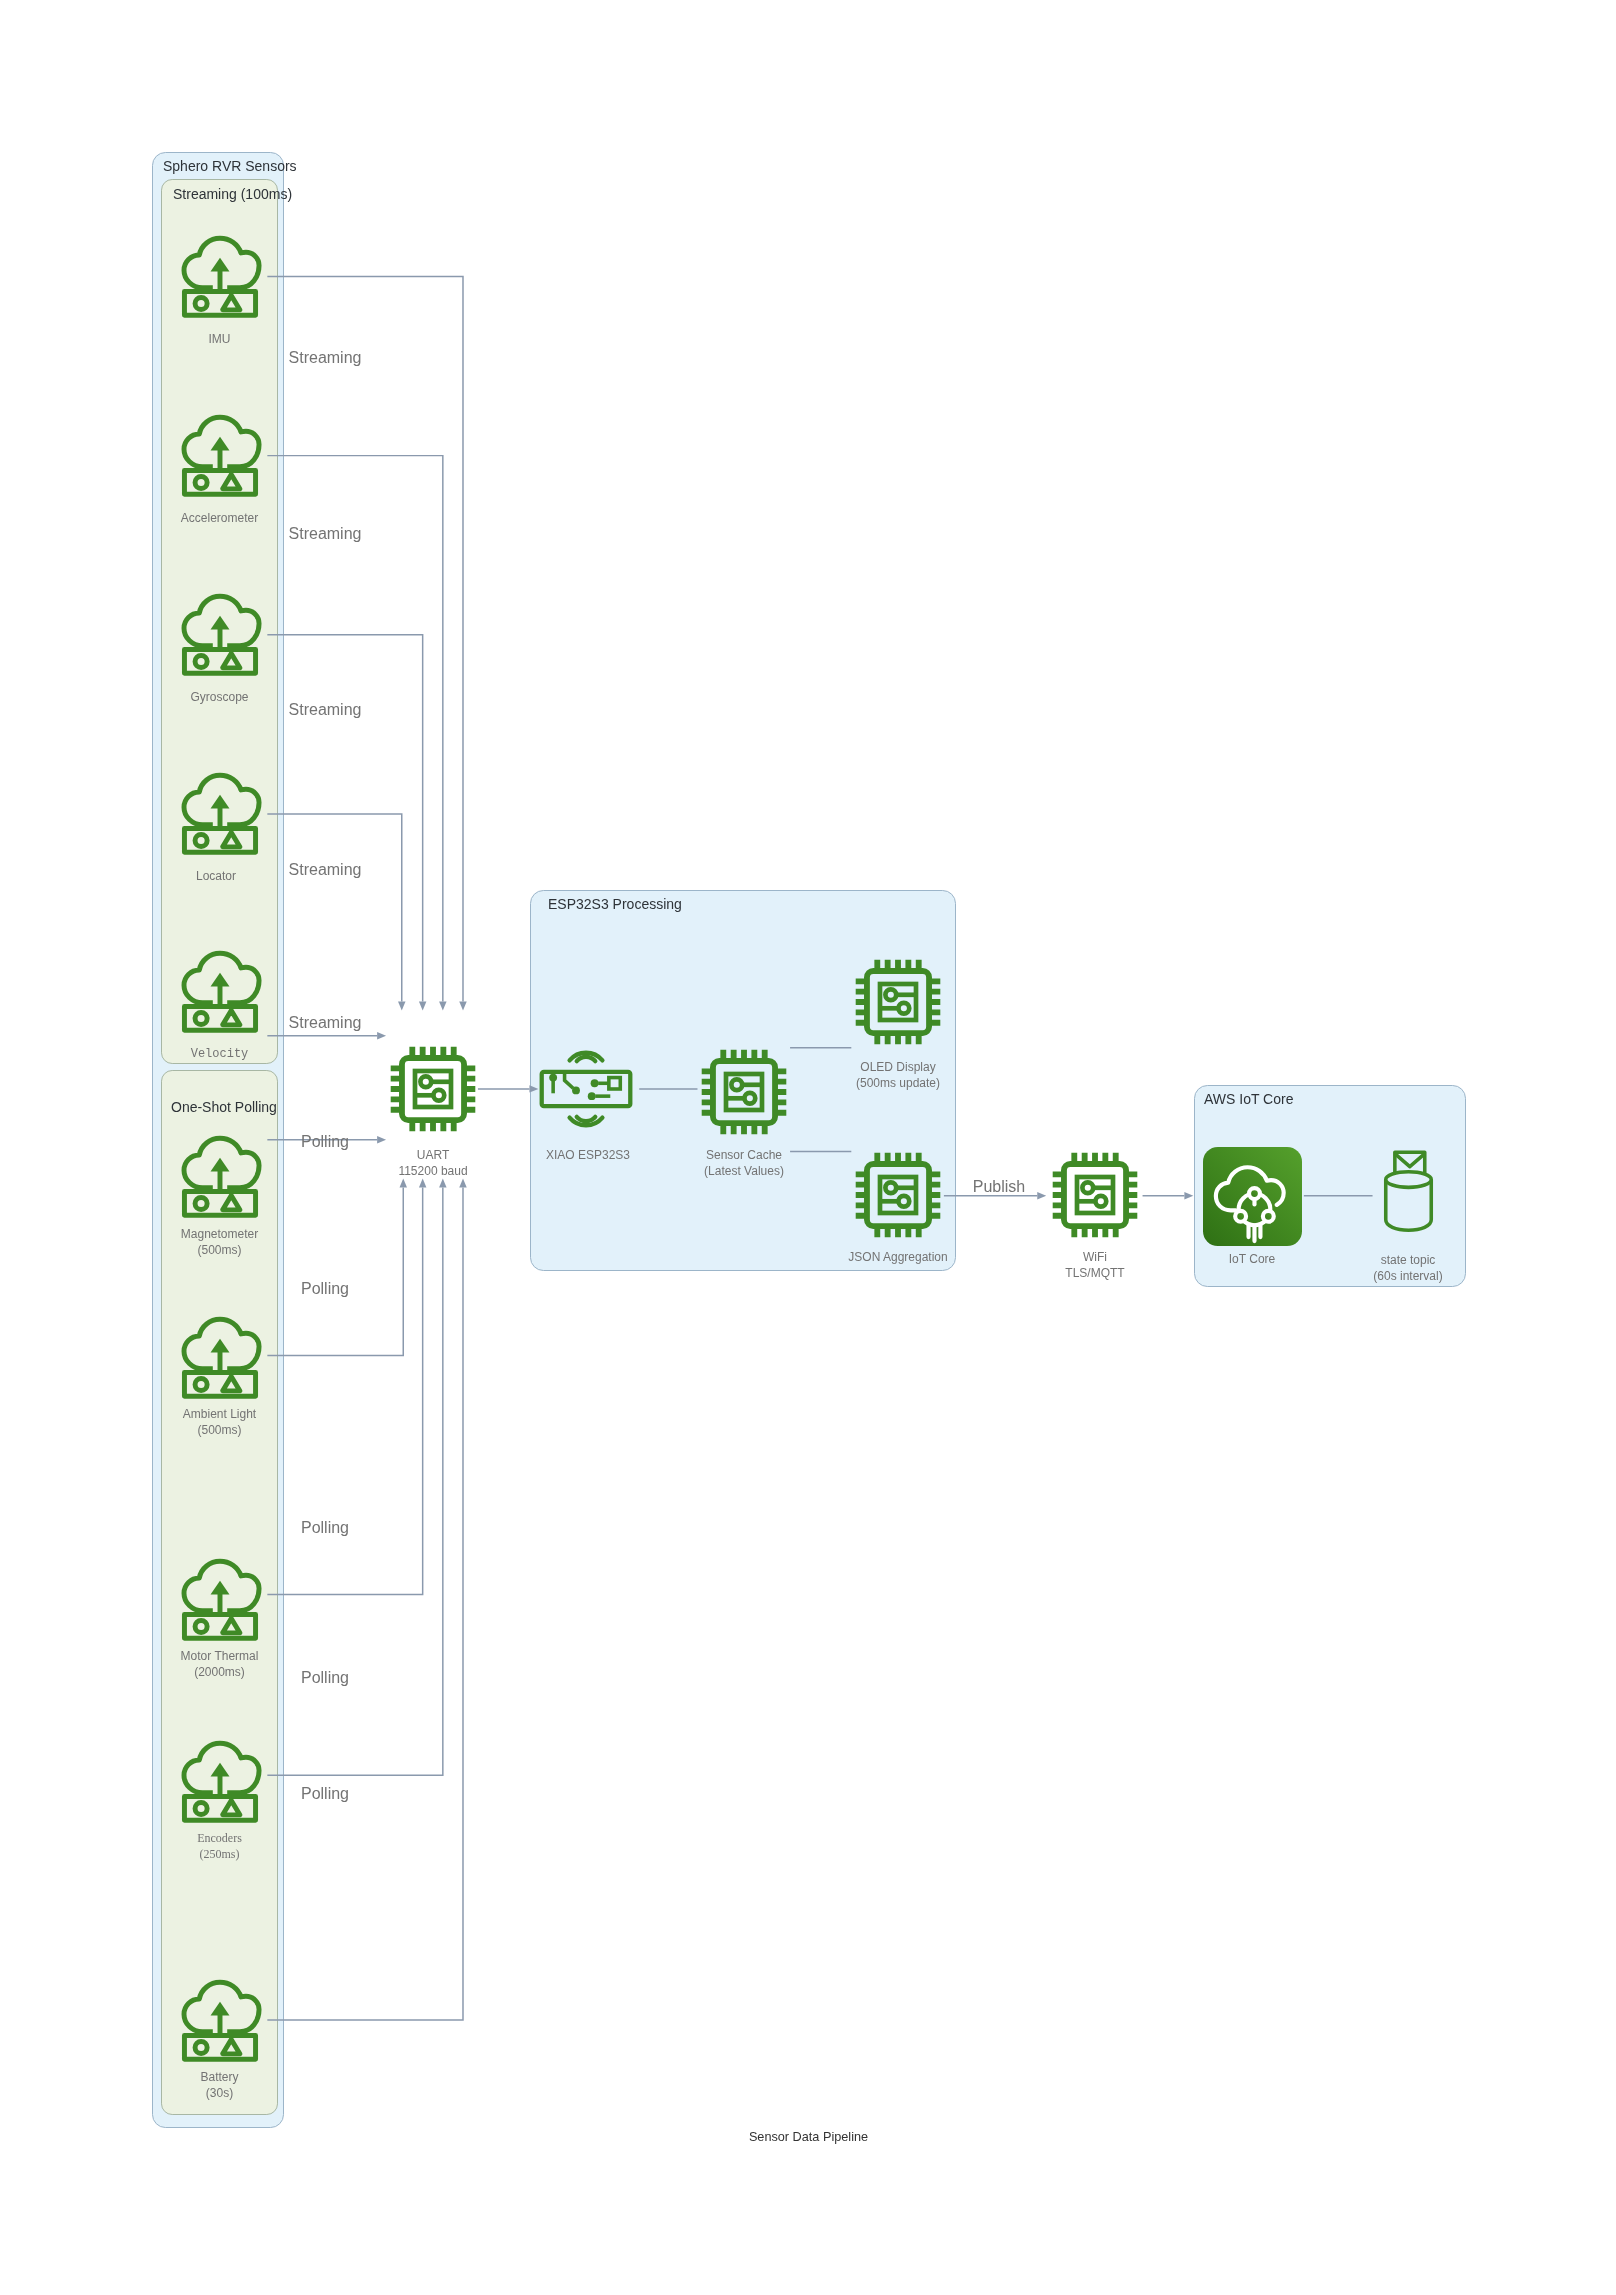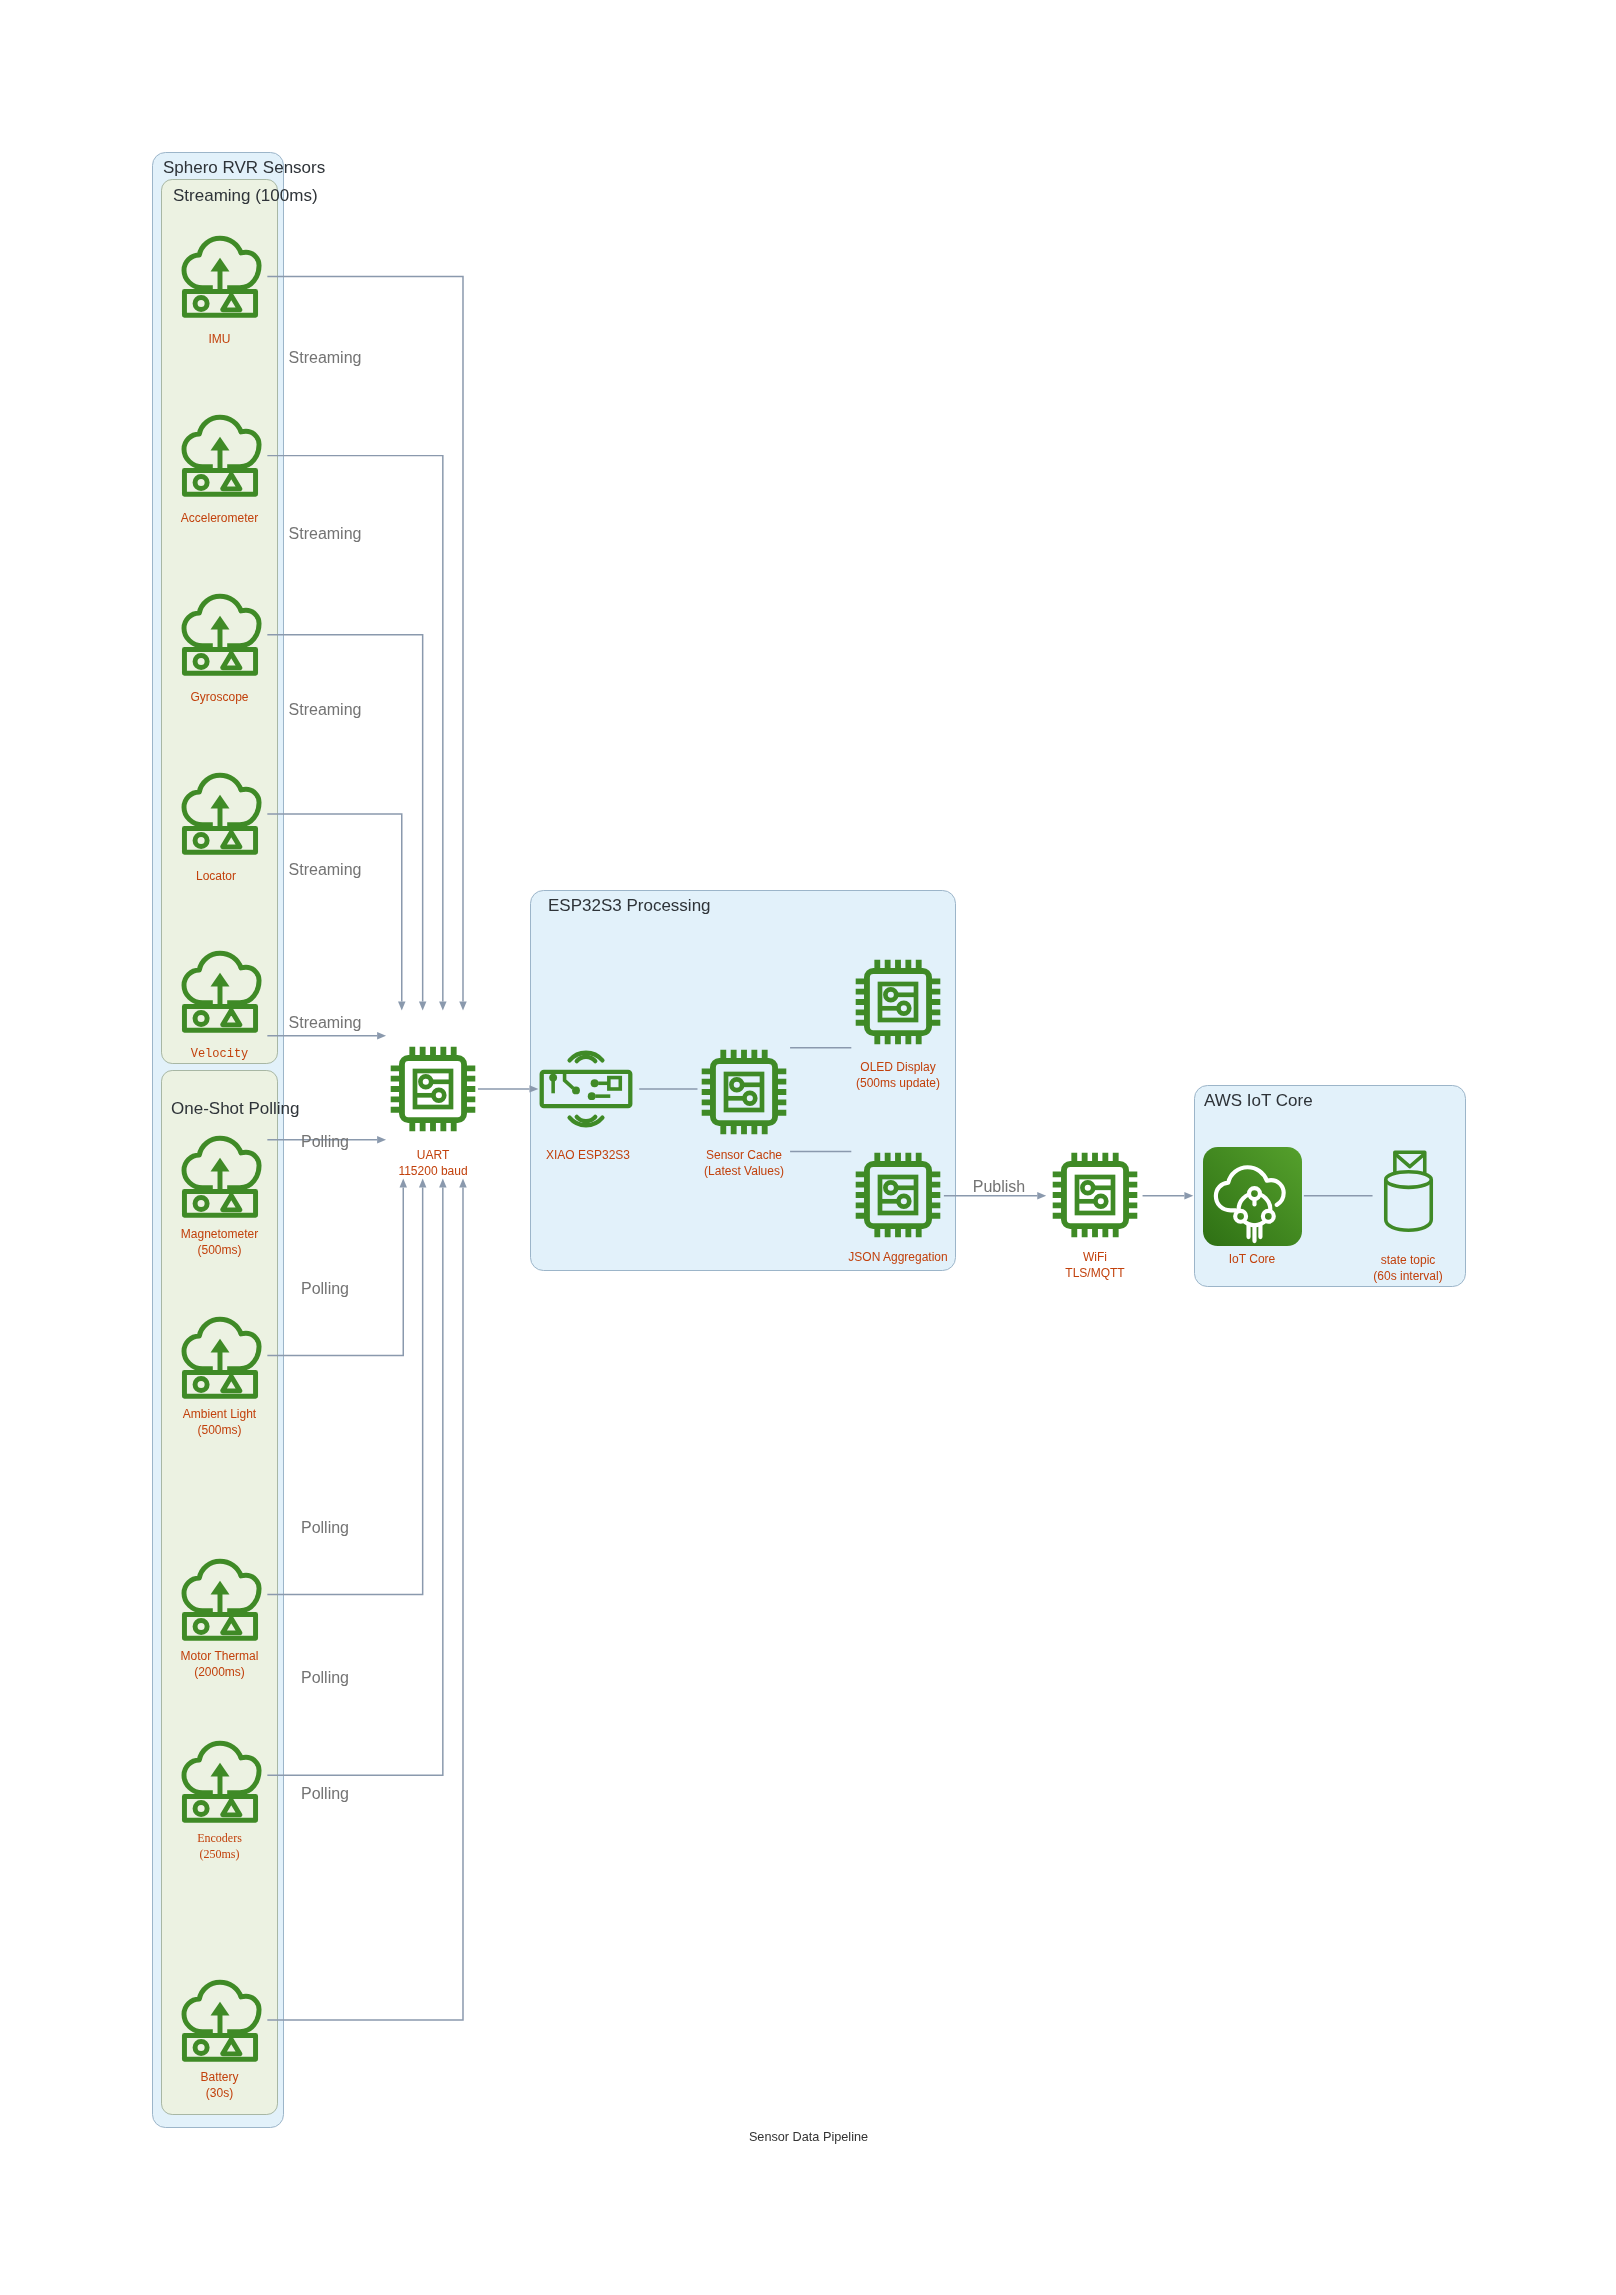--- a/index.html
+++ b/index.html
@@ -3,23 +3,23 @@
 <meta charset="utf-8">
 <style>
   html,body{margin:0;padding:0;background:#ffffff;}
   #canvas{
     position:relative;width:1616px;height:2295px;background:#ffffff;overflow:hidden;
     font-family:"Liberation Sans","DejaVu Sans",sans-serif;color:#333;
   }
   .container{position:absolute;box-sizing:border-box;border-radius:13.4px;}
   .c-blue{background:#E2F1FA;border:1.5px solid #9CB5C9;}
   .c-green{background:#ECF2E2;border:1.5px solid #A8B7A4;}
-  .c-label{position:absolute;font-size:17px;color:#2e3338;white-space:nowrap;}
+  .c-label{position:absolute;font-size:14px;color:#2e3338;white-space:nowrap;}
   .node{position:absolute;}
-  .nlabel{position:absolute;font-size:12px;line-height:15.7px;color:#c2410c;text-align:center;}
+  .nlabel{position:absolute;font-size:12px;line-height:15.7px;color:#737373;text-align:center;}
   .elabel{position:absolute;font-size:16px;color:#737373;text-align:center;width:90px;}
   .icon{color:#3F8A26;display:block;}
   .edges{position:absolute;left:0;top:0;pointer-events:none;}
   .title{position:absolute;font-size:12.7px;color:#333;text-align:center;width:299px;}
 </style>
 </head>
 <body>
 
 <div id="canvas">
 

